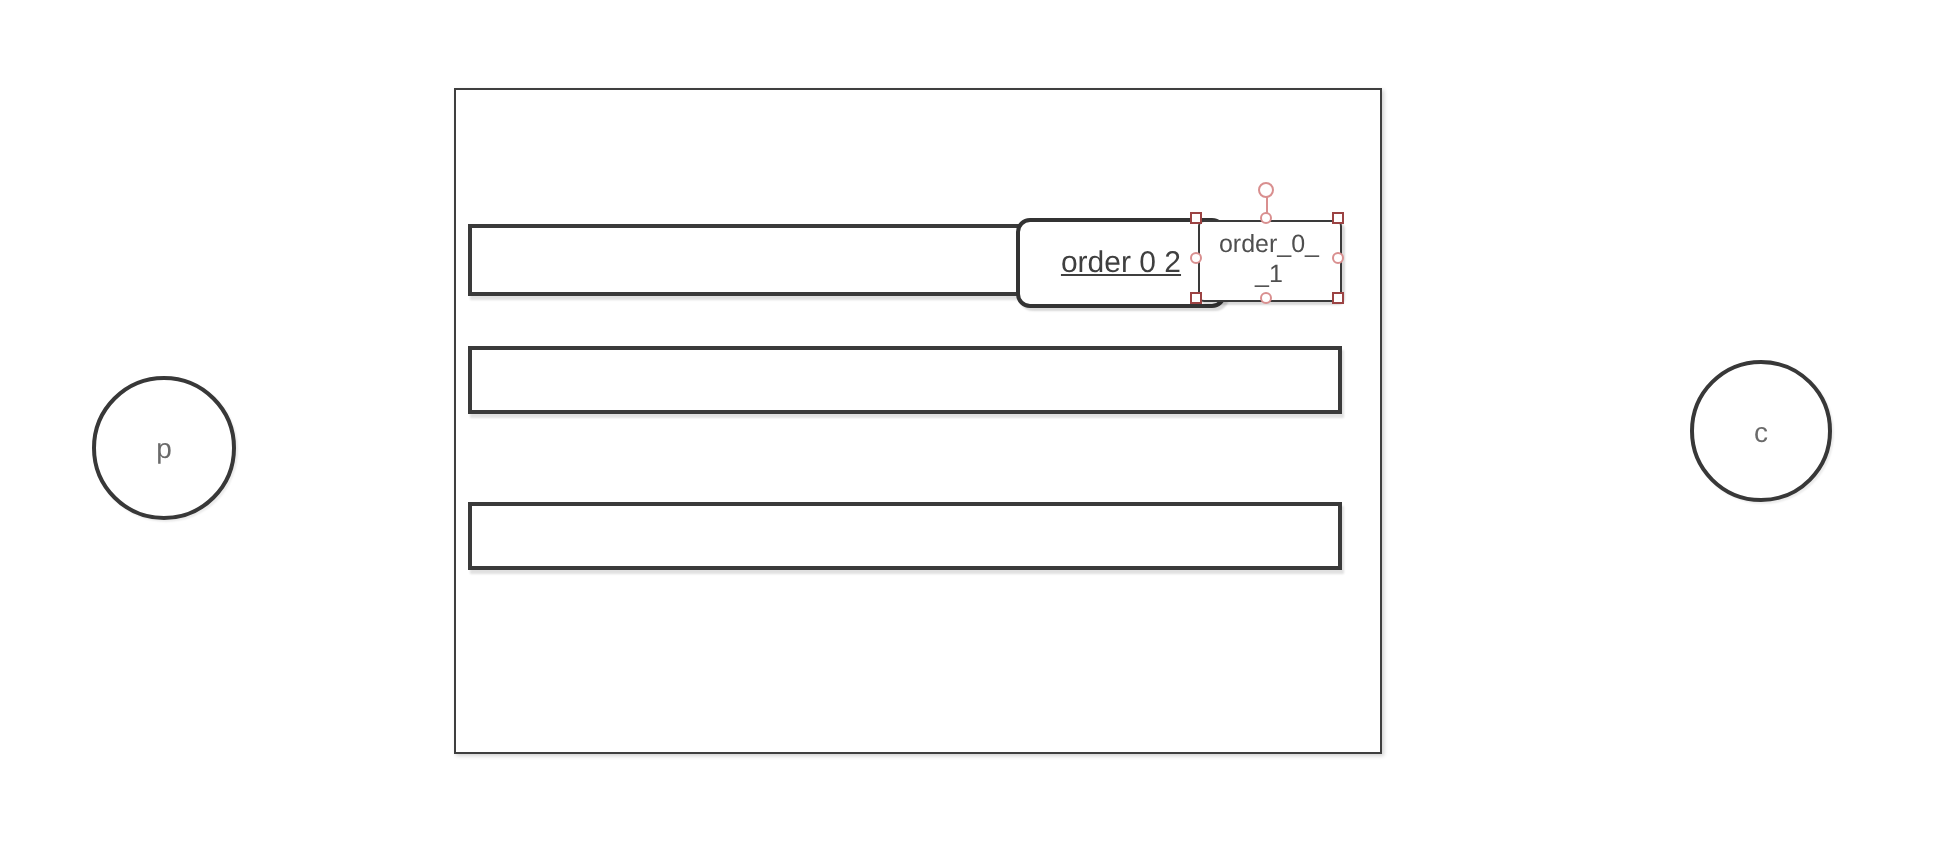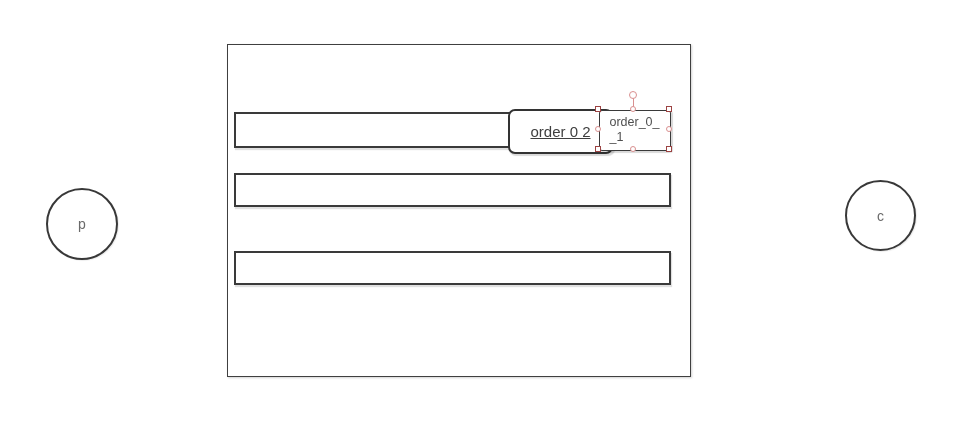--- a/index.html
+++ b/index.html
@@ -66,21 +66,21 @@
     color: #3f3f3f; font-size: 15px;
     z-index: 3;
     text-decoration: underline;
   }
   .msg-order01 {
     left: 370.5px; top: 64.5px;
     width: 72px; height: 41px;
     border: 1.6px solid #3a3a3a;
     border-radius: 3px;
     color: #4f4f4f; font-size: 12.5px; line-height: 15px;
-    text-align: left;
+    text-align: center;
     white-space: pre-line;
     z-index: 4;
   }
   
   .handle-sq {
     position: absolute; width: 6px; height: 6px;
     box-sizing: border-box;
     border: 1px solid #9c4343; background: #ffffff;
     z-index: 6;
   }

